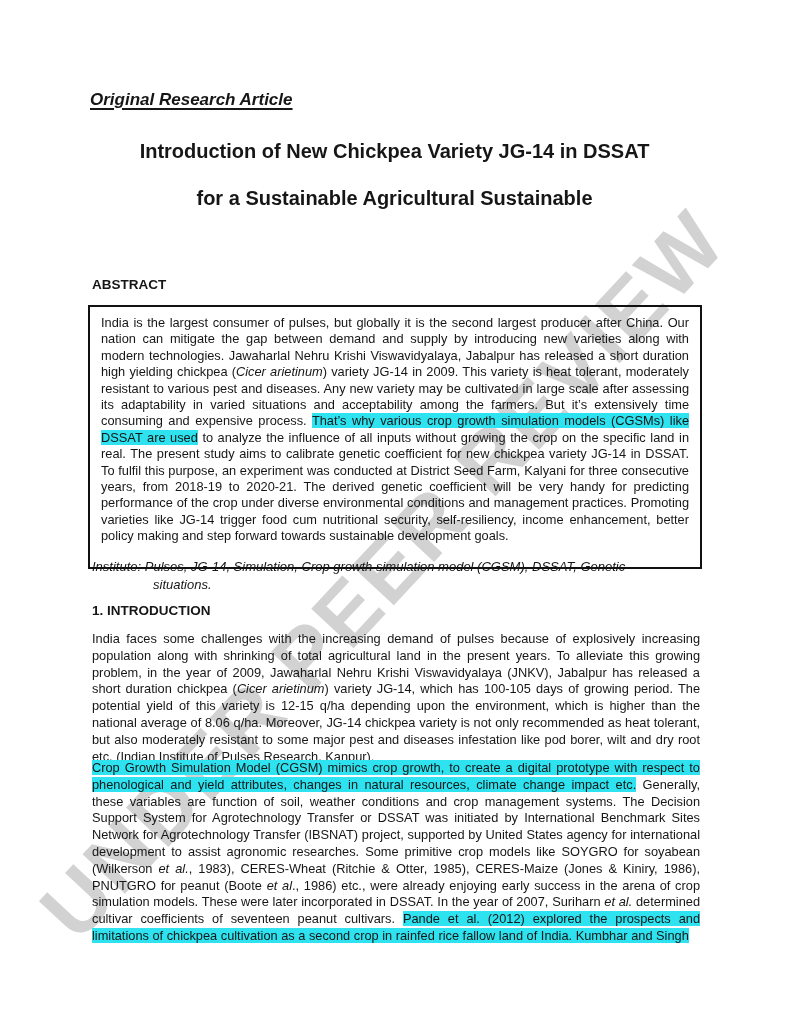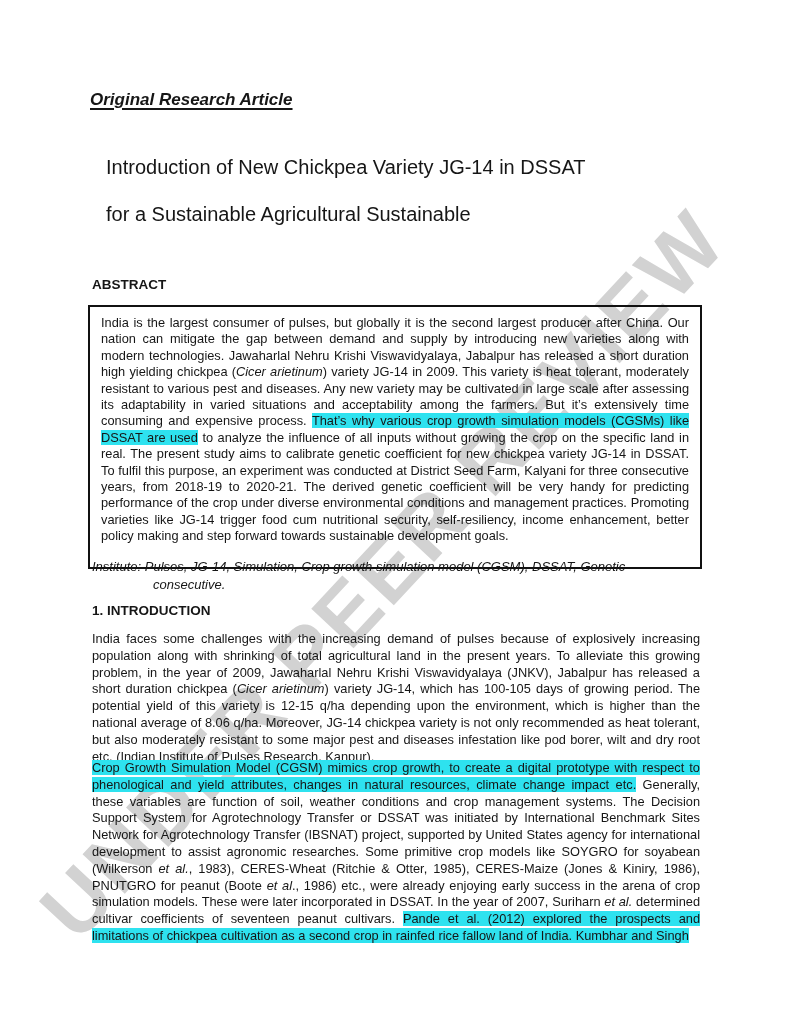--- a/index.html
+++ b/index.html
@@ -26,23 +26,23 @@
   .content{position:absolute;inset:0;z-index:1;}
   .article-type{
     position:absolute;top:90px;left:90px;right:92px;
     font-size:17px;font-weight:bold;font-style:italic;
     text-decoration:underline;
     text-decoration-thickness:2px;
     text-underline-offset:3px;
   }
   .paper-title{
     position:absolute;top:128px;left:90px;right:92px;
-    margin:16px;
-    text-align:left;
-    font-size:20px;font-weight:normal;
+    margin:0;
+    text-align:center;
+    font-size:20px;font-weight:bold;
     line-height:47px;
   }
   .abstract-heading{
     position:absolute;top:253px;left:92px;
     font-size:13.5px;font-weight:bold;margin-top:24px;
   }
   .abstract-box{
     position:absolute;top:281px;left:88px;
     width:614px;height:264px;
     box-sizing:border-box;
@@ -92,21 +92,21 @@
     <div class="article-type">Original Research Article</div>
 
     <h1 class="paper-title"><span>Introduction of New Chickpea Variety JG-14 in DSSAT</span><br><span>for a Sustainable Agricultural Sustainable</span></h1>
 
     <div class="abstract-heading">ABSTRACT</div>
 
     <div class="abstract-box">
       <p class="body-text"><span>India is the largest consumer of pulses, but globally it is the second largest producer after China. Our nation can mitigate the gap between demand and supply by introducing new varieties along with modern technologies. Jawaharlal Nehru Krishi Viswavidyalaya, Jabalpur has released a short duration high yielding chickpea (</span><span class="it">Cicer arietinum</span><span>) variety JG-14 in 2009. This variety is heat tolerant, moderately resistant to various pest and diseases. Any new variety may be cultivated in large scale after assessing its adaptability in varied situations and acceptability among the farmers. But it’s extensively time consuming and expensive process. </span><span class="hl">That’s why various crop growth simulation models (CGSMs) like DSSAT are used</span><span> to analyze the influence of all inputs without growing the crop on the specific land in real. The present study aims to calibrate genetic coefficient for new chickpea variety JG-14 in DSSAT. To fulfil this purpose, an experiment was conducted at District Seed Farm, Kalyani for three consecutive years, from 2018-19 to 2020-21. The derived genetic coefficient will be very handy for predicting performance of the crop under diverse environmental conditions and management practices. Promoting varieties like JG-14 trigger food cum nutritional security, self-resiliency, income enhancement, better policy making and step forward towards sustainable development goals.</span></p>
     </div>
 
-    <p class="keywords"><span class="kw1">Institute: Pulses, JG-14, Simulation, Crop growth simulation model (CGSM), DSSAT, Genetic</span><span class="kw2">consecutive.</span></p>
+    <p class="keywords"><span class="kw1">Institute: Pulses, JG-14, Simulation, Crop growth simulation model (CGSM), DSSAT, Genetic</span><span class="kw2">situations.</span></p>
 
     <div class="section-heading">1. INTRODUCTION</div>
 
     <p class="para para1"><span>India faces some challenges with the increasing demand of pulses because of explosively increasing population along with shrinking of total agricultural land in the present years. To alleviate this growing problem, in the year of 2009, Jawaharlal Nehru Krishi Viswavidyalaya (JNKV), Jabalpur has released a short duration chickpea (</span><span class="it">Cicer arietinum</span><span>) variety JG-14, which has 100-105 days of growing period. The potential yield of this variety is 12-15 q/ha depending upon the environment, which is higher than the national average of 8.06 q/ha. Moreover, JG-14 chickpea variety is not only recommended as heat tolerant, but also moderately resistant to some major pest and diseases infestation like pod borer, wilt and dry root etc. (Indian Institute of Pulses Research, Kanpur).</span></p>
 
     <p class="para para2"><span class="hl">Crop Growth Simulation Model (CGSM) mimics crop growth, to create a digital prototype with respect to phenological and yield attributes, changes in natural resources, climate change impact etc.</span><span> Generally, these variables are function of soil, weather conditions and crop management systems. The Decision Support System for Agrotechnology Transfer or DSSAT was initiated by International Benchmark Sites Network for Agrotechnology Transfer (IBSNAT) project, supported by United States agency for international development to assist agronomic researches. Some primitive crop models like SOYGRO for soyabean (Wilkerson </span><span class="it">et al.</span><span>, 1983), CERES-Wheat (Ritchie &amp; Otter, 1985), CERES-Maize (Jones &amp; Kiniry, 1986), PNUTGRO for peanut (Boote </span><span class="it">et al</span><span>., 1986) etc., were already enjoying early success in the arena of crop simulation models. These were later incorporated in DSSAT. In the year of 2007, Suriharn </span><span class="it">et al.</span><span> determined cultivar coefficients of seventeen peanut cultivars. </span><span class="hl">Pande et al. (2012) explored the prospects and limitations of chickpea cultivation as a second crop in rainfed rice fallow land of India. Kumbhar and Singh</span></p>
 
   </div>
 </div>
 

